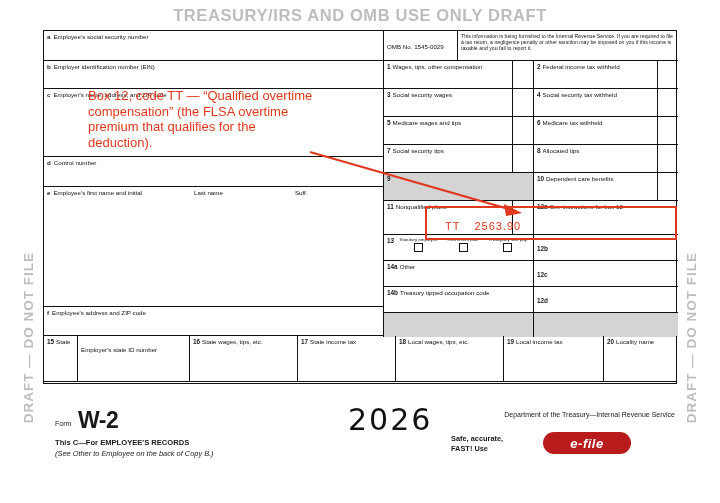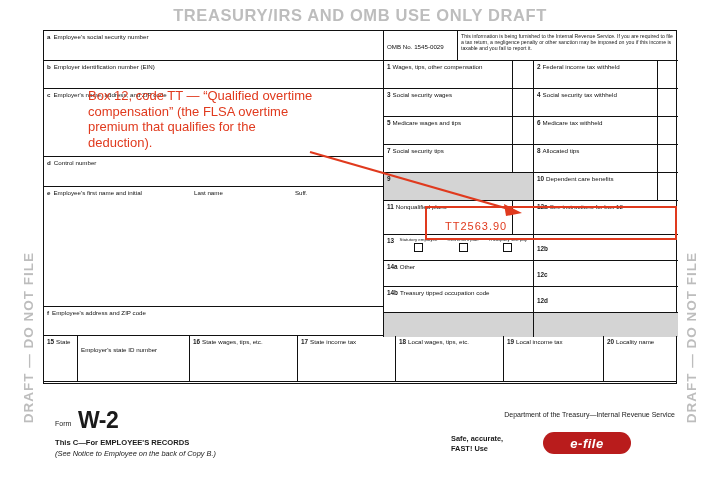--- a/index.html
+++ b/index.html
@@ -144,21 +144,21 @@
   }
   .hl-value {
     position: absolute;
     left: 402px;
     top: 190px;
     font-size: 11px;
     color: #e03a1e;
     letter-spacing: 1px;
     font-family: "Liberation Sans", sans-serif;
   }
-  .hl-value .code { }
+  .hl-value .code { margin-right: 14px; }
 
   
   .annot {
     position: absolute;
     left: 88px;
     top: 88px;
     width: 235px;
     font-size: 13px;
     line-height: 15.5px;
     color: #e03a1e;
@@ -489,23 +489,24 @@
           <span class="num">20</span>
           <span class="lbl">Locality name</span>
         </div>
       </div>
     </div>
   </div>
 
   <div class="footer">
     <span class="form-word">Form</span>
     <span class="w2-big">W-2</span>
+    <span class="year">2026</span>
     <span class="dept">Department of the Treasury—Internal Revenue Service</span>
     <span class="copy-line">This C—For EMPLOYEE'S RECORDS</span>
-    <span class="notice-line">(See Notice to Employee on the back of Copy B.)</span>
+    <span class="notice-line">(See Other to Employee on the back of Copy B.)</span>
     <div class="safe-line">
       <div>Safe, accurate,</div>
       <div>FAST! Use</div>
     </div>
     <div class="efile">
       <span>e-file</span>
     </div>
   </div>
 
   <div class="hl-box"></div>

